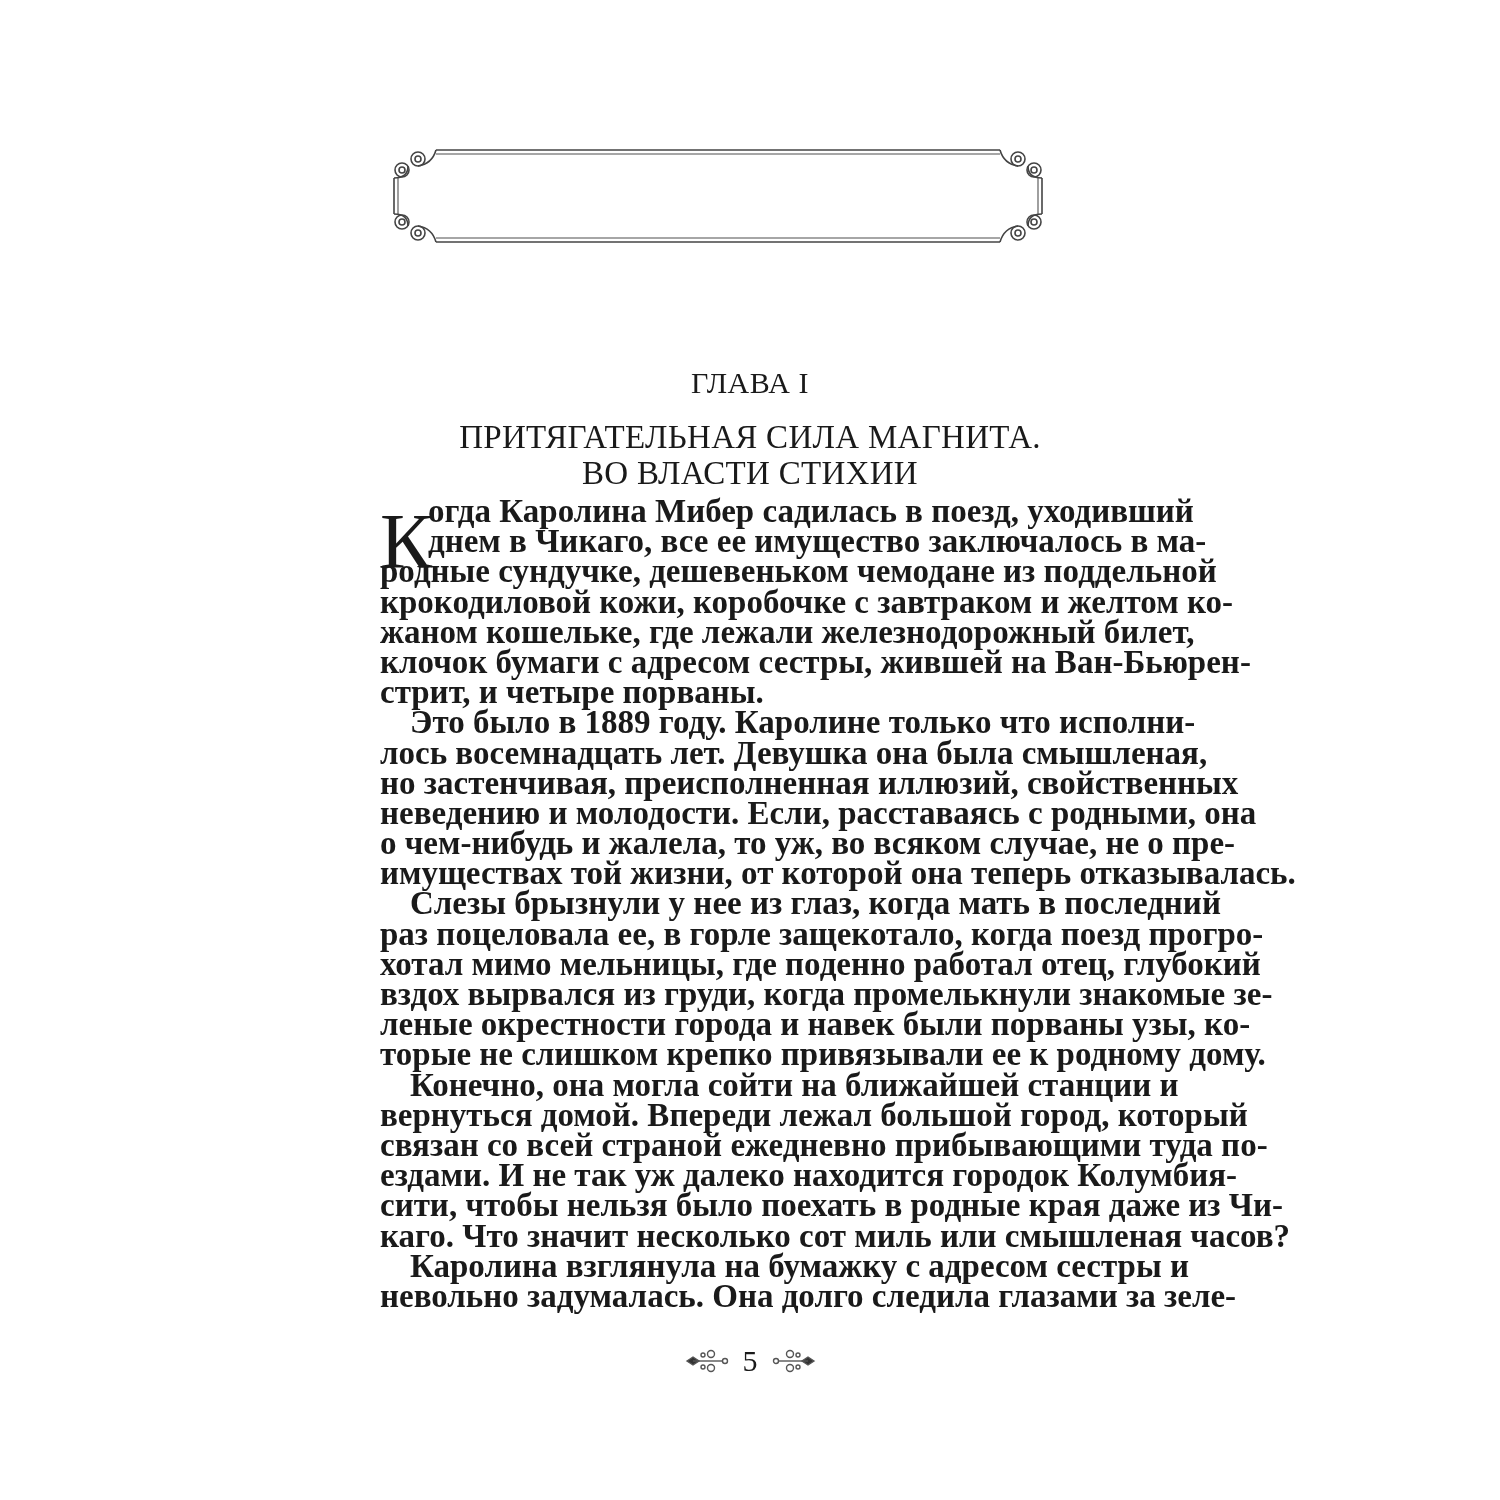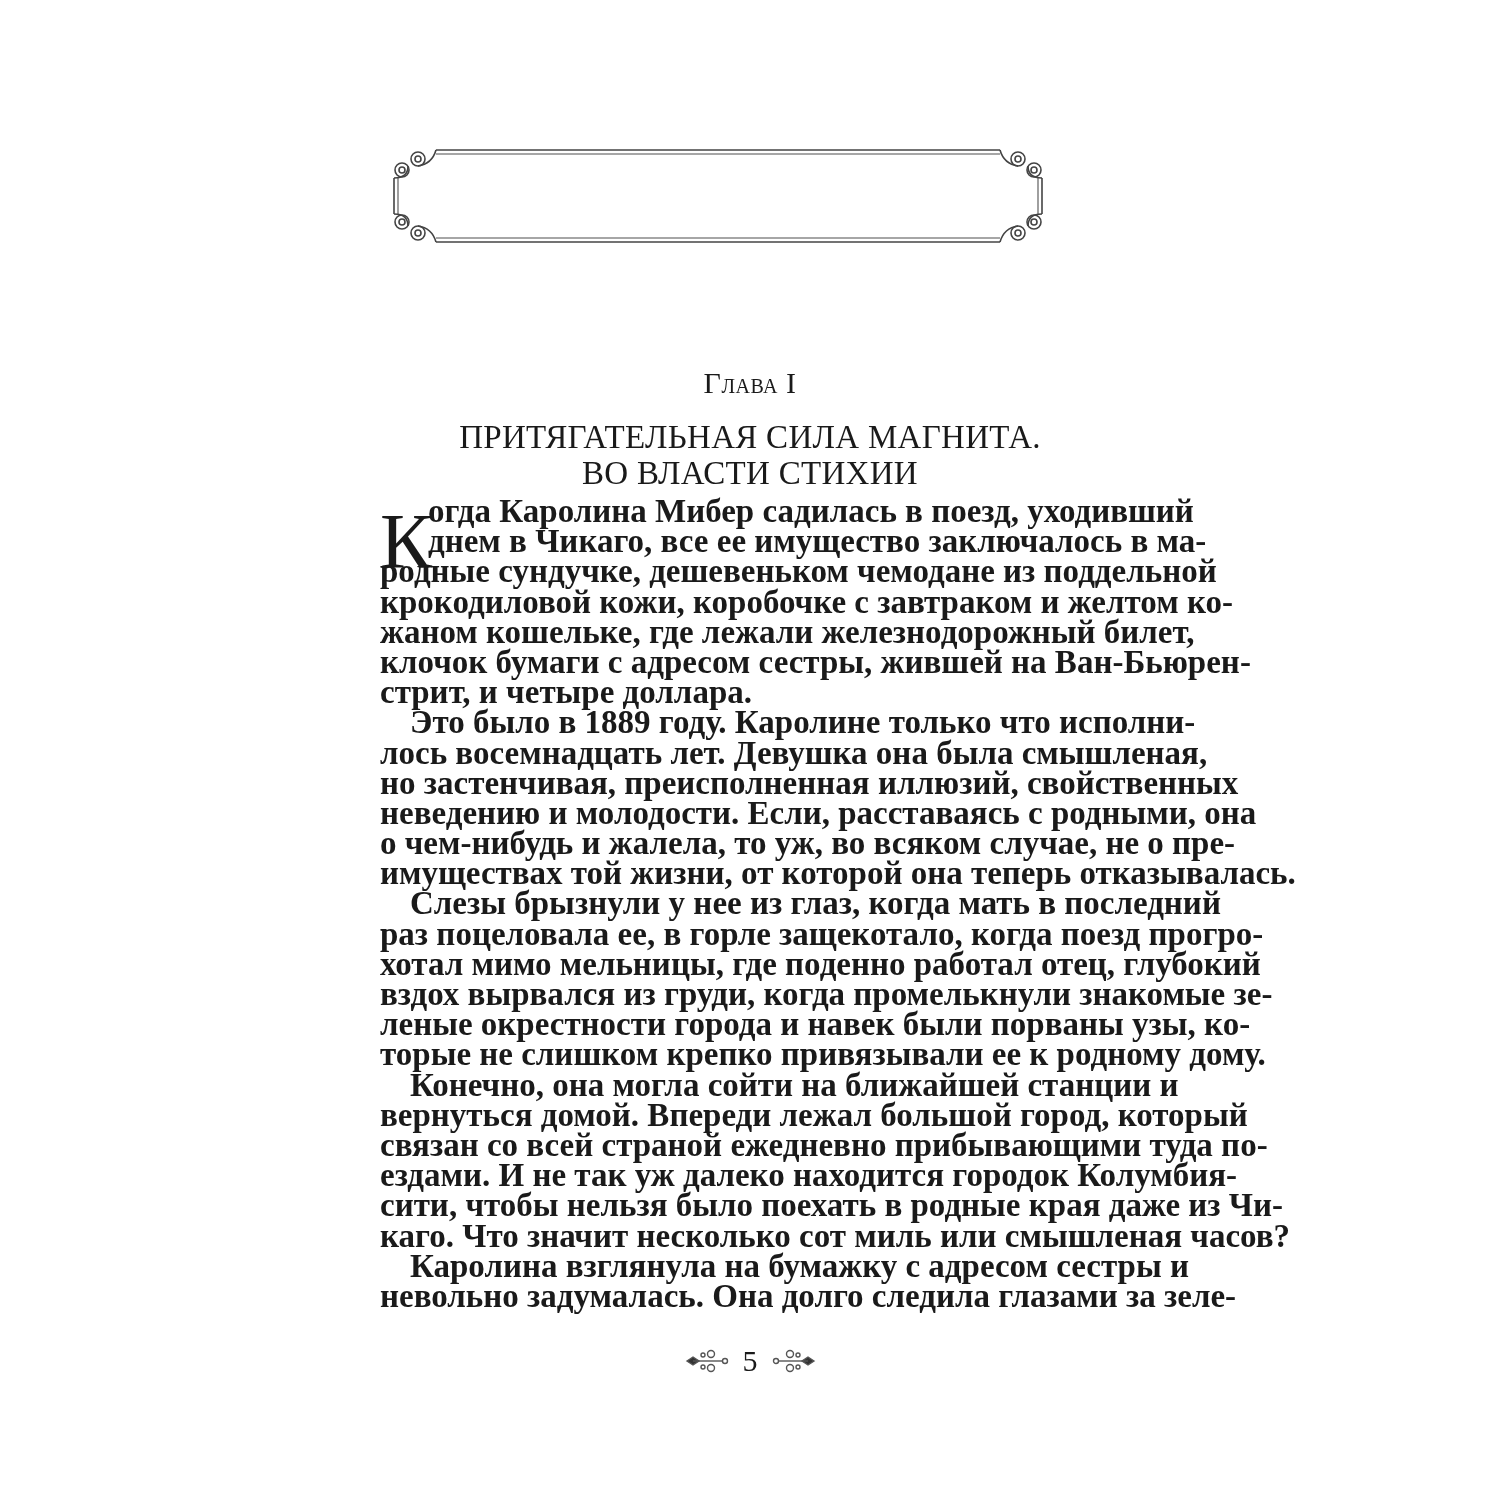--- a/index.html
+++ b/index.html
@@ -1,20 +1,20 @@
 <!DOCTYPE html>
 <html><head>
 <meta charset="utf-8">
 <style>
   html, body { margin: 0; padding: 0; background: #ffffff; }
   body { width: 1500px; height: 1500px; position: relative; overflow: hidden; font-family: "Liberation Serif", "DejaVu Serif", serif; color: #1a1a1a; }
   .frame { position: absolute; left: 388px; top: 146px; width: 660px; height: 100px; }
   .frame svg { width: 100%; height: 100%; display: block; }
   .chapter-label { position: absolute; left: 0; width: 1500px; top: 366px; text-align: center; font-size: 30px; letter-spacing: 0.5px; }
-  .chapter-label .sc { font-size: 20px; }
+  .chapter-label .sc { font-size: 30px; }
   .chapter-title { position: absolute; left: 0; width: 1500px; top: 419px; text-align: center; font-size: 33px; line-height: 36px; letter-spacing: 0.3px; }
   .body-text { position: absolute; left: 380px; top: 496px; width: 680px; font-size: 33px; line-height: 30.2px; font-weight: bold; }
   .body-text .line { display: block; height: 30.2px; white-space: nowrap; text-align: justify; text-align-last: justify; }
   .body-text .line.last { text-align-last: left; }
   .body-text .line.indent { padding-left: 30px; }
   .body-text .line.drop { padding-left: 48px; }
   .dropcap { position: absolute; left: 380px; top: 506px; font-size: 78px; line-height: 70px; }
   .folio { position: absolute; left: 0; width: 1500px; top: 1344px; text-align: center; font-size: 30px; display: flex; justify-content: center; align-items: center; gap: 14px; }
   .orn { width: 44px; height: 24px; display: inline-block; }
 </style>
@@ -68,21 +68,21 @@
 
 <div class="dropcap">К</div>
 
 <div class="body-text">
   <span class="line drop">огда Каролина Мибер садилась в поезд, уходивший</span>
   <span class="line drop">днем в Чикаго, все ее имущество заключалось в ма-</span>
   <span class="line">родные сундучке, дешевеньком чемодане из поддельной</span>
   <span class="line">крокодиловой кожи, коробочке с завтраком и желтом ко-</span>
   <span class="line">жаном кошельке, где лежали железнодорожный билет,</span>
   <span class="line">клочок бумаги с адресом сестры, жившей на Ван-Бьюрен-</span>
-  <span class="line last">стрит, и четыре доллара.</span>
+  <span class="line last">стрит, и четыре порваны.</span>
   <span class="line indent">Это было в 1889 году. Каролине только что исполни-</span>
   <span class="line">лось восемнадцать лет. Девушка она была смышленая,</span>
   <span class="line">но застенчивая, преисполненная иллюзий, свойственных</span>
   <span class="line">неведению и молодости. Если, расставаясь с родными, она</span>
   <span class="line">о чем-нибудь и жалела, то уж, во всяком случае, не о пре-</span>
   <span class="line">имуществах той жизни, от которой она теперь отказывалась.</span>
   <span class="line indent">Слезы брызнули у нее из глаз, когда мать в последний</span>
   <span class="line">раз поцеловала ее, в горле защекотало, когда поезд прогро-</span>
   <span class="line">хотал мимо мельницы, где поденно работал отец, глубокий</span>
   <span class="line">вздох вырвался из груди, когда промелькнули знакомые зе-</span>

